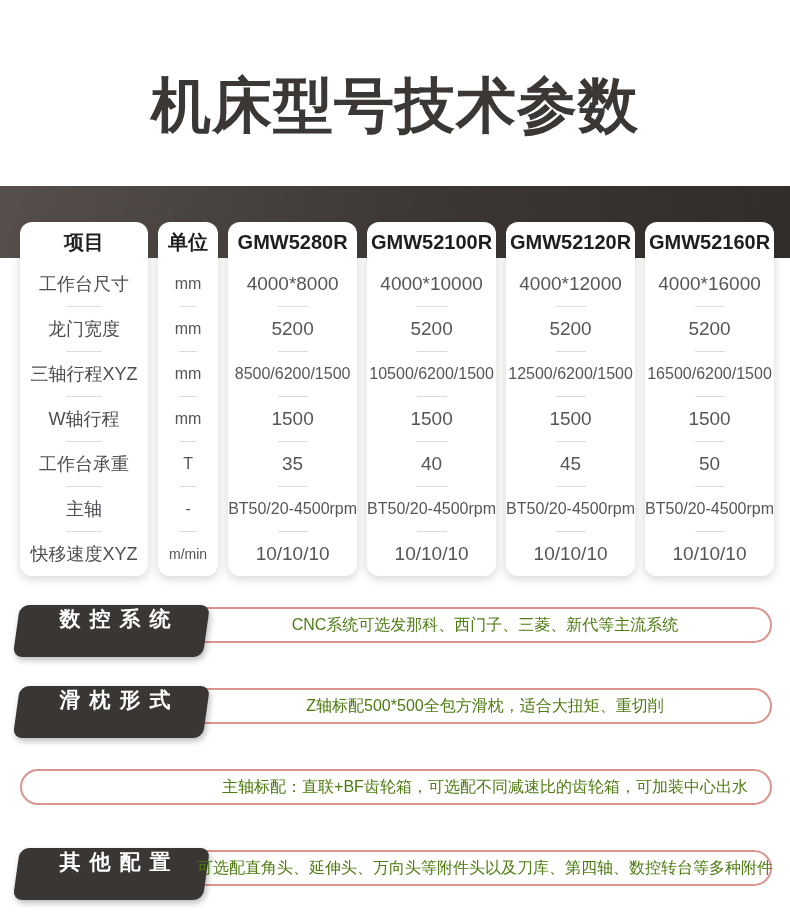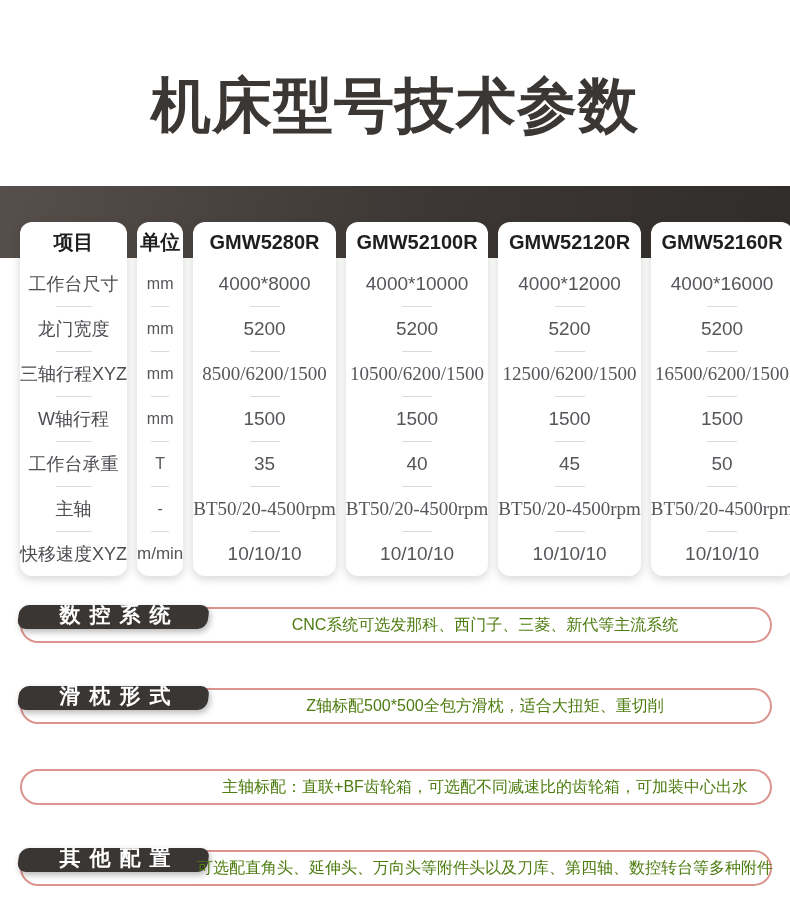--- a/index.html
+++ b/index.html
@@ -33,36 +33,36 @@
   .col-header {
     height:40px; display:flex; align-items:center; justify-content:center;
     font-size:20px; font-weight:700; color:#1e1e1e; white-space:nowrap;
   }
   .cell {
     height:44px; display:flex; align-items:center; justify-content:center;
     font-size:19px; color:#54565a; white-space:nowrap;
   }
   .col-item .cell { font-size:18px; color:#4c4e52; }
   .col-unit .cell { font-size:16px; }
-  .col-unit .cell.sm { font-size:17px;text-align:center; }
-  .col-model .cell.sm { font-size:19px;font-family:Liberation Serif, serif; }
+  .col-unit .cell.sm { font-size:14px;text-align:center; }
+  .col-model .cell.sm { font-size:16px; }
   .sep { height:1px; margin:0 auto; background:#d9dbdd; }
   .col-item  .sep { width:36px; }
   .col-unit  .sep { width:18px; }
   .col-model .sep { width:30px; }
   
   .feature-row { position:absolute; left:20px; width:752px; height:40px; }
   .fr-0 { top:605px; } .fr-1 { top:686px; } .fr-2 { top:767px; } .fr-3 { top:848px; }
   .pill {
     position:absolute; left:0; right:0; top:2px; bottom:2px;
     border:2px solid #db958e; border-radius:20px; background:#ffffff;
   }
   .flabel {
-    position:absolute; left:0; top:0; width:190px; height:24px;
-    display:flex; align-items:flex-end; justify-content:center;
+    position:absolute; left:0; top:0; width:190px; height:52px;
+    display:flex; align-items:flex-start; justify-content:center;
   }
   .flabel::before {
     content:""; position:absolute; top:0; left:0; right:0; bottom:0;
     background:#3a3633; border-radius:9px;
     transform:skewX(-8deg); transform-origin:50% 0;
     box-shadow:2px 3px 6px rgba(0,0,0,0.28);
   }
   .flabel .flabel-text {
     position:relative; color:#ffffff; font-size:21px; font-weight:700;
     letter-spacing:9px; padding-left:9px; white-space:nowrap;

